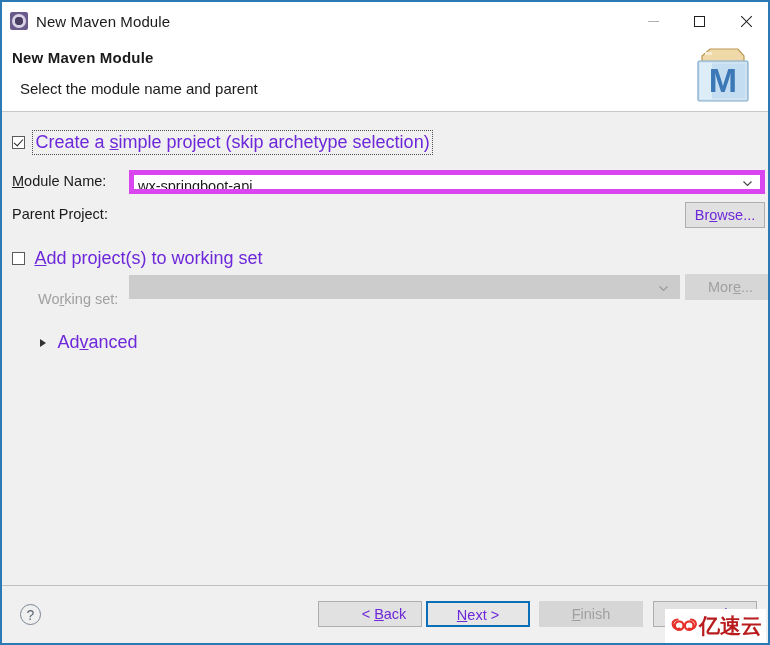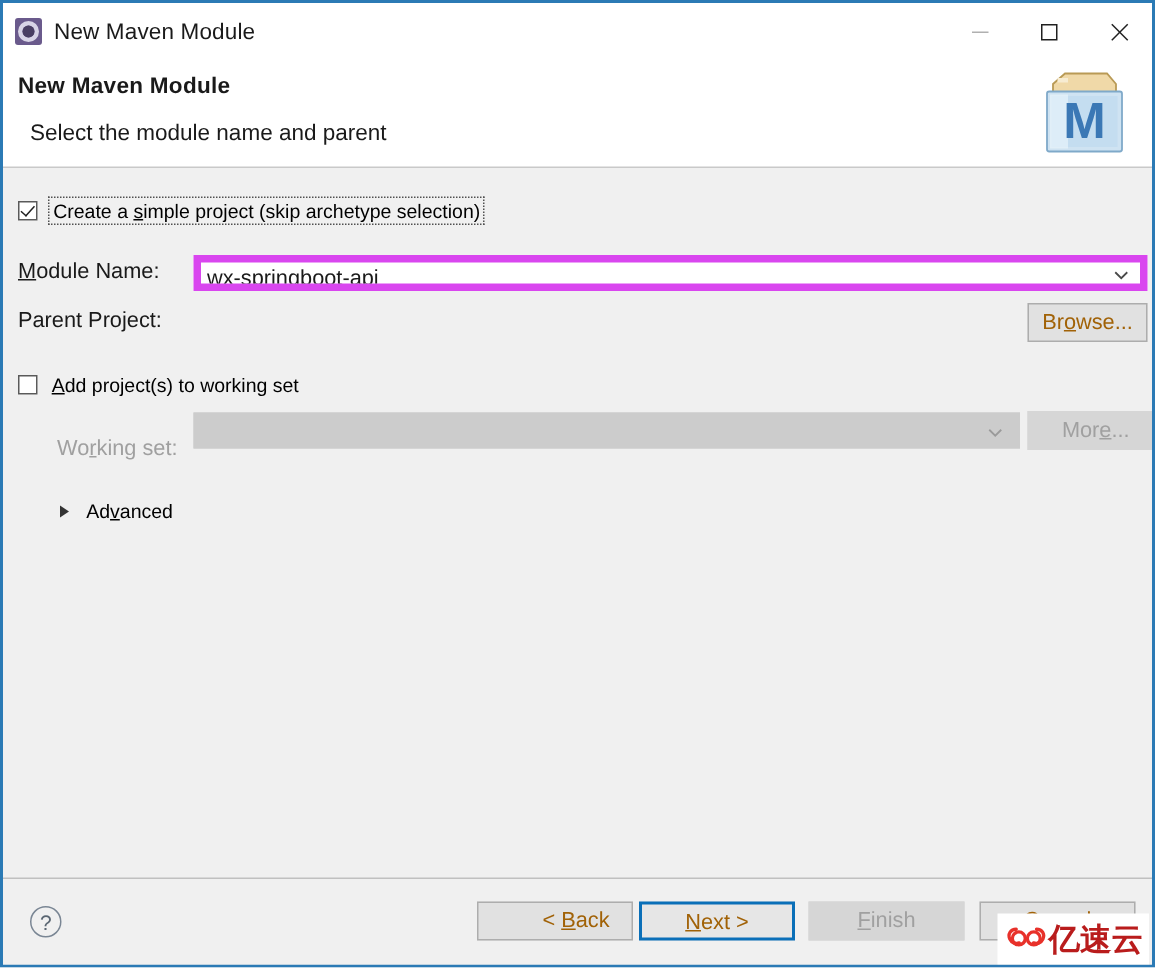--- a/index.html
+++ b/index.html
@@ -157,22 +157,22 @@
     content: "";
     position: absolute;
     left: 3px; top: 0px;
     width: 4px; height: 8px;
     border: solid #202020;
     border-width: 0 1.6px 1.6px 0;
     transform: rotate(42deg);
   }
 
   .ctl-label {
-    font-size: 13px;
-    color: #000000;
+    font-size: 18px;
+    color: #6d28d9;
     vertical-align: middle;
     margin-left: 5px;
   }
   .focusdots {
     outline: 1px dotted #505050;
     outline-offset: 1px;
     padding: 0 1px;
     display: inline-block;
   }
   u { text-decoration: underline; text-underline-offset: 1px; }
@@ -208,21 +208,21 @@
     width: 9px; height: 9px;
   }
 
   .btn {
     position: absolute;
     box-sizing: border-box;
     border: 1px solid #adadad;
     background: #e1e1e1;
     font-family: "Liberation Sans", sans-serif;
     font-size: 14.5px;
-    color: #a16207;
+    color: #6d28d9;
     text-align: center;
     line-height: 24px;
     height: 26px;
     cursor: default;
     padding: 0;
   }
   .btn.disabled {
     color: #a0a0a0;
     background: #d6d6d6;
     border-color: #d6d6d6;

